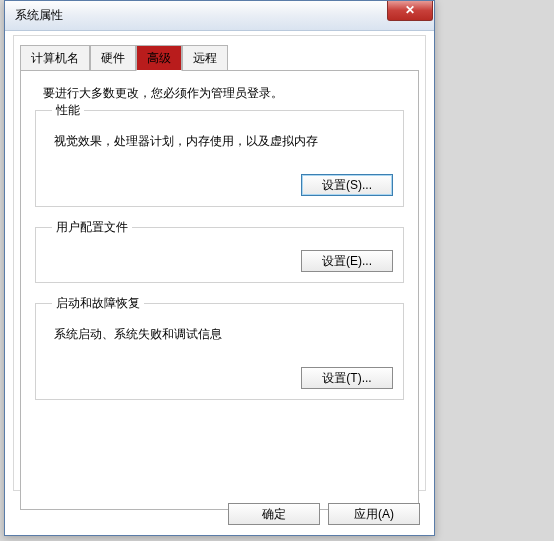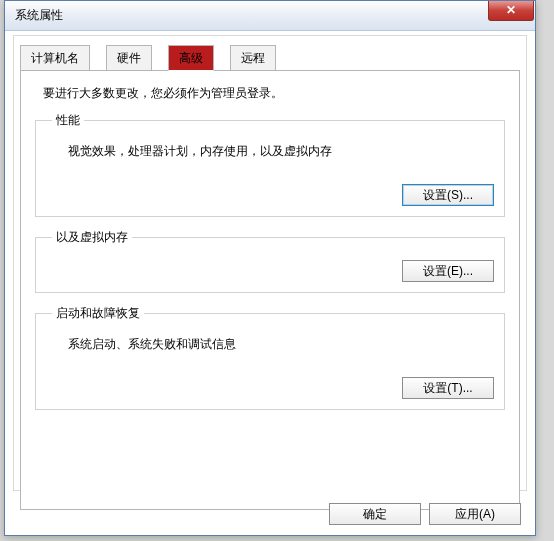--- a/index.html
+++ b/index.html
@@ -1,29 +1,29 @@
 <!DOCTYPE html>
 <html><head>
 <meta charset="utf-8">
 <style>
   * { box-sizing: border-box; font-family: "Microsoft YaHei", "SimSun", sans-serif; font-size: 12px; }
   body { margin: 0; background: #d8d8d8; width: 554px; height: 541px; position: relative; }
-  .window { position: absolute; left: 4px; top: 0; width: 532px; height: 536px; background: #fff; border: 1px solid #5a7ca8; box-shadow: 0 2px 8px rgba(0,0,0,0.25); }
+  .window { position: absolute; left: 4px; top: 0; width: 431px; height: 536px; background: #fff; border: 1px solid #5a7ca8; box-shadow: 0 2px 8px rgba(0,0,0,0.25); }
   .titlebar { height: 30px; background: linear-gradient(#fdfdfd, #e9eef5 50%, #d9e3f0); display: flex; align-items: center; justify-content: space-between; padding-left: 10px; border-bottom: 1px solid #b9c9dc; }
   .titlebar .title { font-size: 12px; color: #000; }
   .close-btn { width: 46px; height: 20px; margin-right: 1px; margin-top: -10px; background: linear-gradient(#e79a95, #c8403a 50%, #b82b24); border: 1px solid #8a2e29; border-top: none; border-radius: 0 0 3px 3px; display: flex; align-items: center; justify-content: center; color: #fff; font-weight: bold; font-size: 13px; cursor: pointer; }
   .content { position: absolute; left: 8px; right: 8px; top: 34px; bottom: 44px; background: #fff; border: 1px solid #d9d9d9; }
   .tabs { display: flex; position: relative; top: -1px; left: 6px; margin-top: 10px; }
-  .tab { padding: 4px 10px 3px; border: 1px solid #b5b5b5; border-bottom: 1px solid #b5b5b5; background: #f2f2f2; margin-right: 16px; cursor: pointer; position: relative; }
+  .tab { padding: 4px 10px 3px; border: 1px solid #b5b5b5; border-bottom: 1px solid #b5b5b5; background: #f2f2f2; margin-right: 0; cursor: pointer; position: relative; }
   .tab.active { background: #b91c1c; border-bottom: 1px solid #fff; z-index: 2; }
   .tab-body { border: 1px solid #b5b5b5; margin: 0 6px 6px 6px; padding: 14px 14px 14px 14px; position: relative; top: -2px; background: #fff; height: 440px; }
-  .note { margin-bottom: 10px; margin-left: 8px; }
+  .note { margin-left: 8px; }
   fieldset.group { border: 1px solid #d2d2d2; margin: 0 0 12px 0; padding: 8px 10px 10px 16px; position: relative; }
   fieldset.group legend { padding: 0 4px; }
-  .desc { margin: 6px 2px 24px 16px; }
+  .desc { margin: 6px 2px 24px 2px; }
   .btn { min-width: 92px; height: 22px; border: 1px solid #8c8c8c; background: linear-gradient(#fefefe,#eaeaea); cursor: pointer; padding: 0 12px; }
   .btn.def { border: 1px solid #3c7fb1; box-shadow: inset 0 0 0 1px #a9d6f2; }
   .btn-row-right { text-align: right; margin-top: 6px; }
   .envrow { text-align: right; margin-top: 16px; }
   .highlight { border: 3px solid #d40000; display: inline-block; padding: 6px 6px; }
   .footer { position: absolute; right: 14px; bottom: 10px; display: flex; gap: 8px; border-radius: 10px; }
 </style>
 </head>
 <body>
 
@@ -48,21 +48,21 @@
 
       <fieldset class="group">
         <legend>性能</legend>
         <div class="desc">视觉效果，处理器计划，内存使用，以及虚拟内存</div>
         <div class="btn-row-right">
           <button class="btn def">设置(S)...</button>
         </div>
       </fieldset>
 
       <fieldset class="group">
-        <legend>以及虚拟内存</legend>
+        <legend>用户配置文件</legend>
         <div class="btn-row-right">
           <button class="btn">设置(E)...</button>
         </div>
       </fieldset>
 
       <fieldset class="group">
         <legend>启动和故障恢复</legend>
         <div class="desc">系统启动、系统失败和调试信息</div>
         <div class="btn-row-right">
           <button class="btn">设置(T)...</button>

